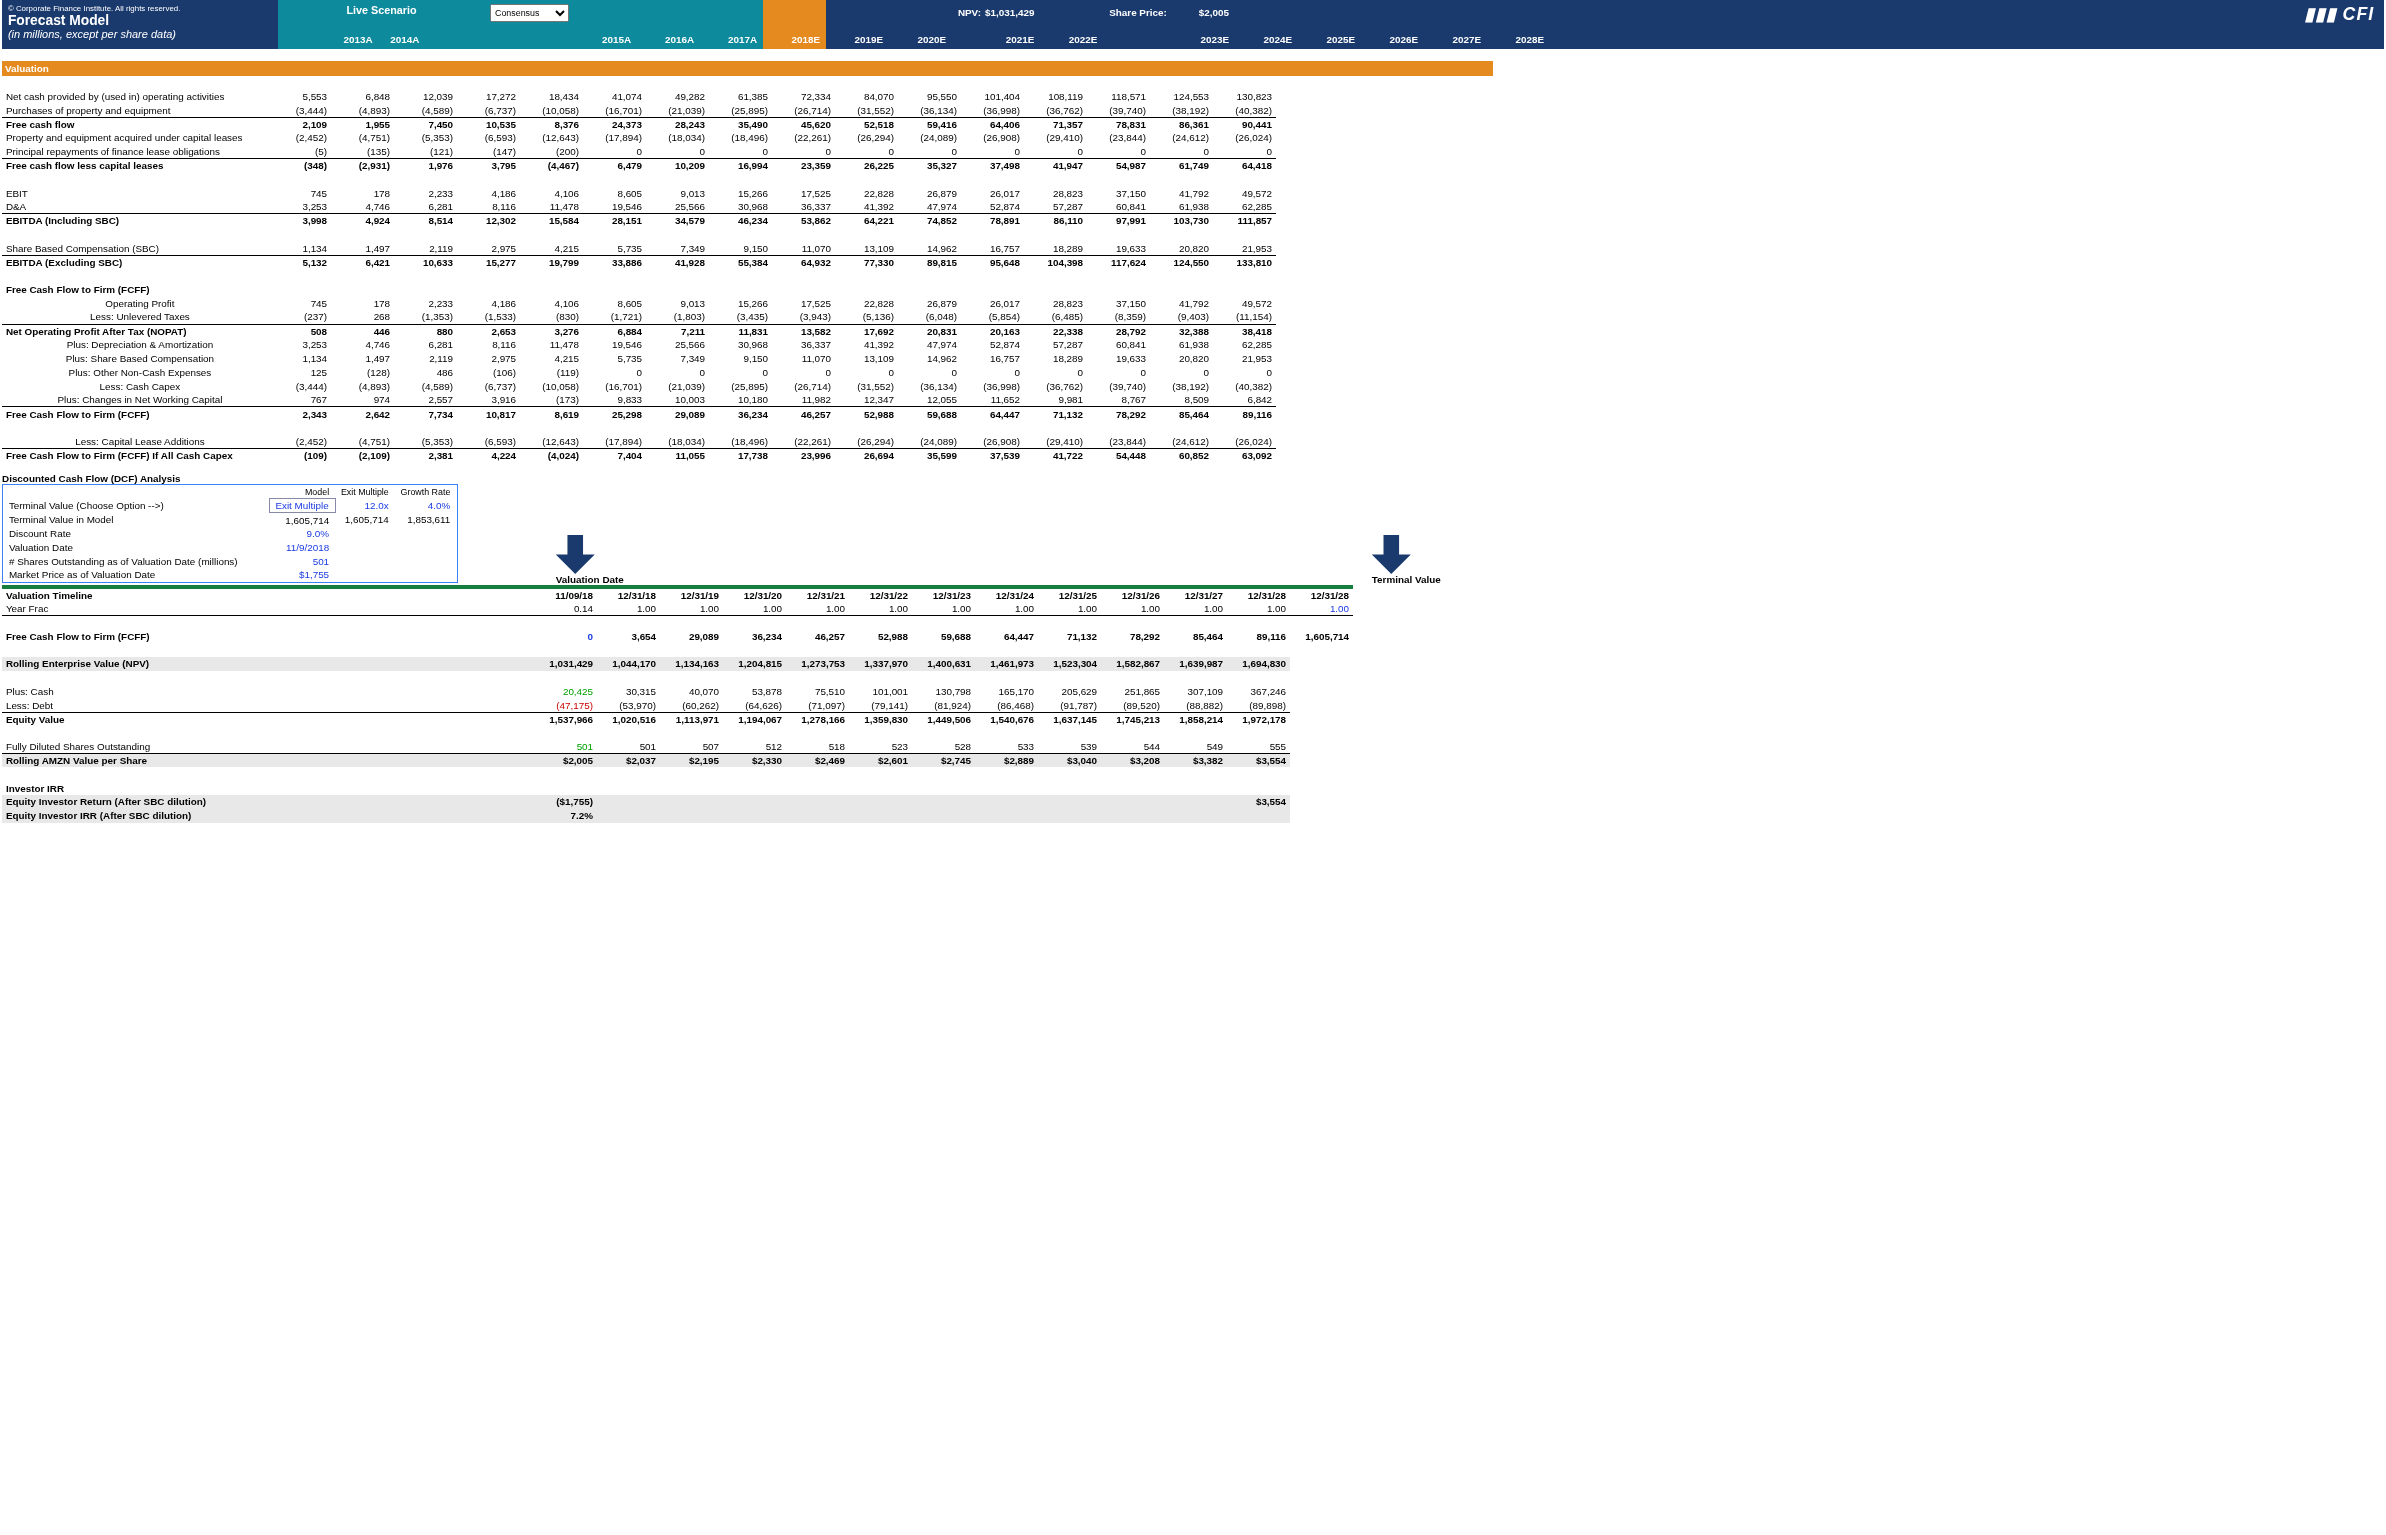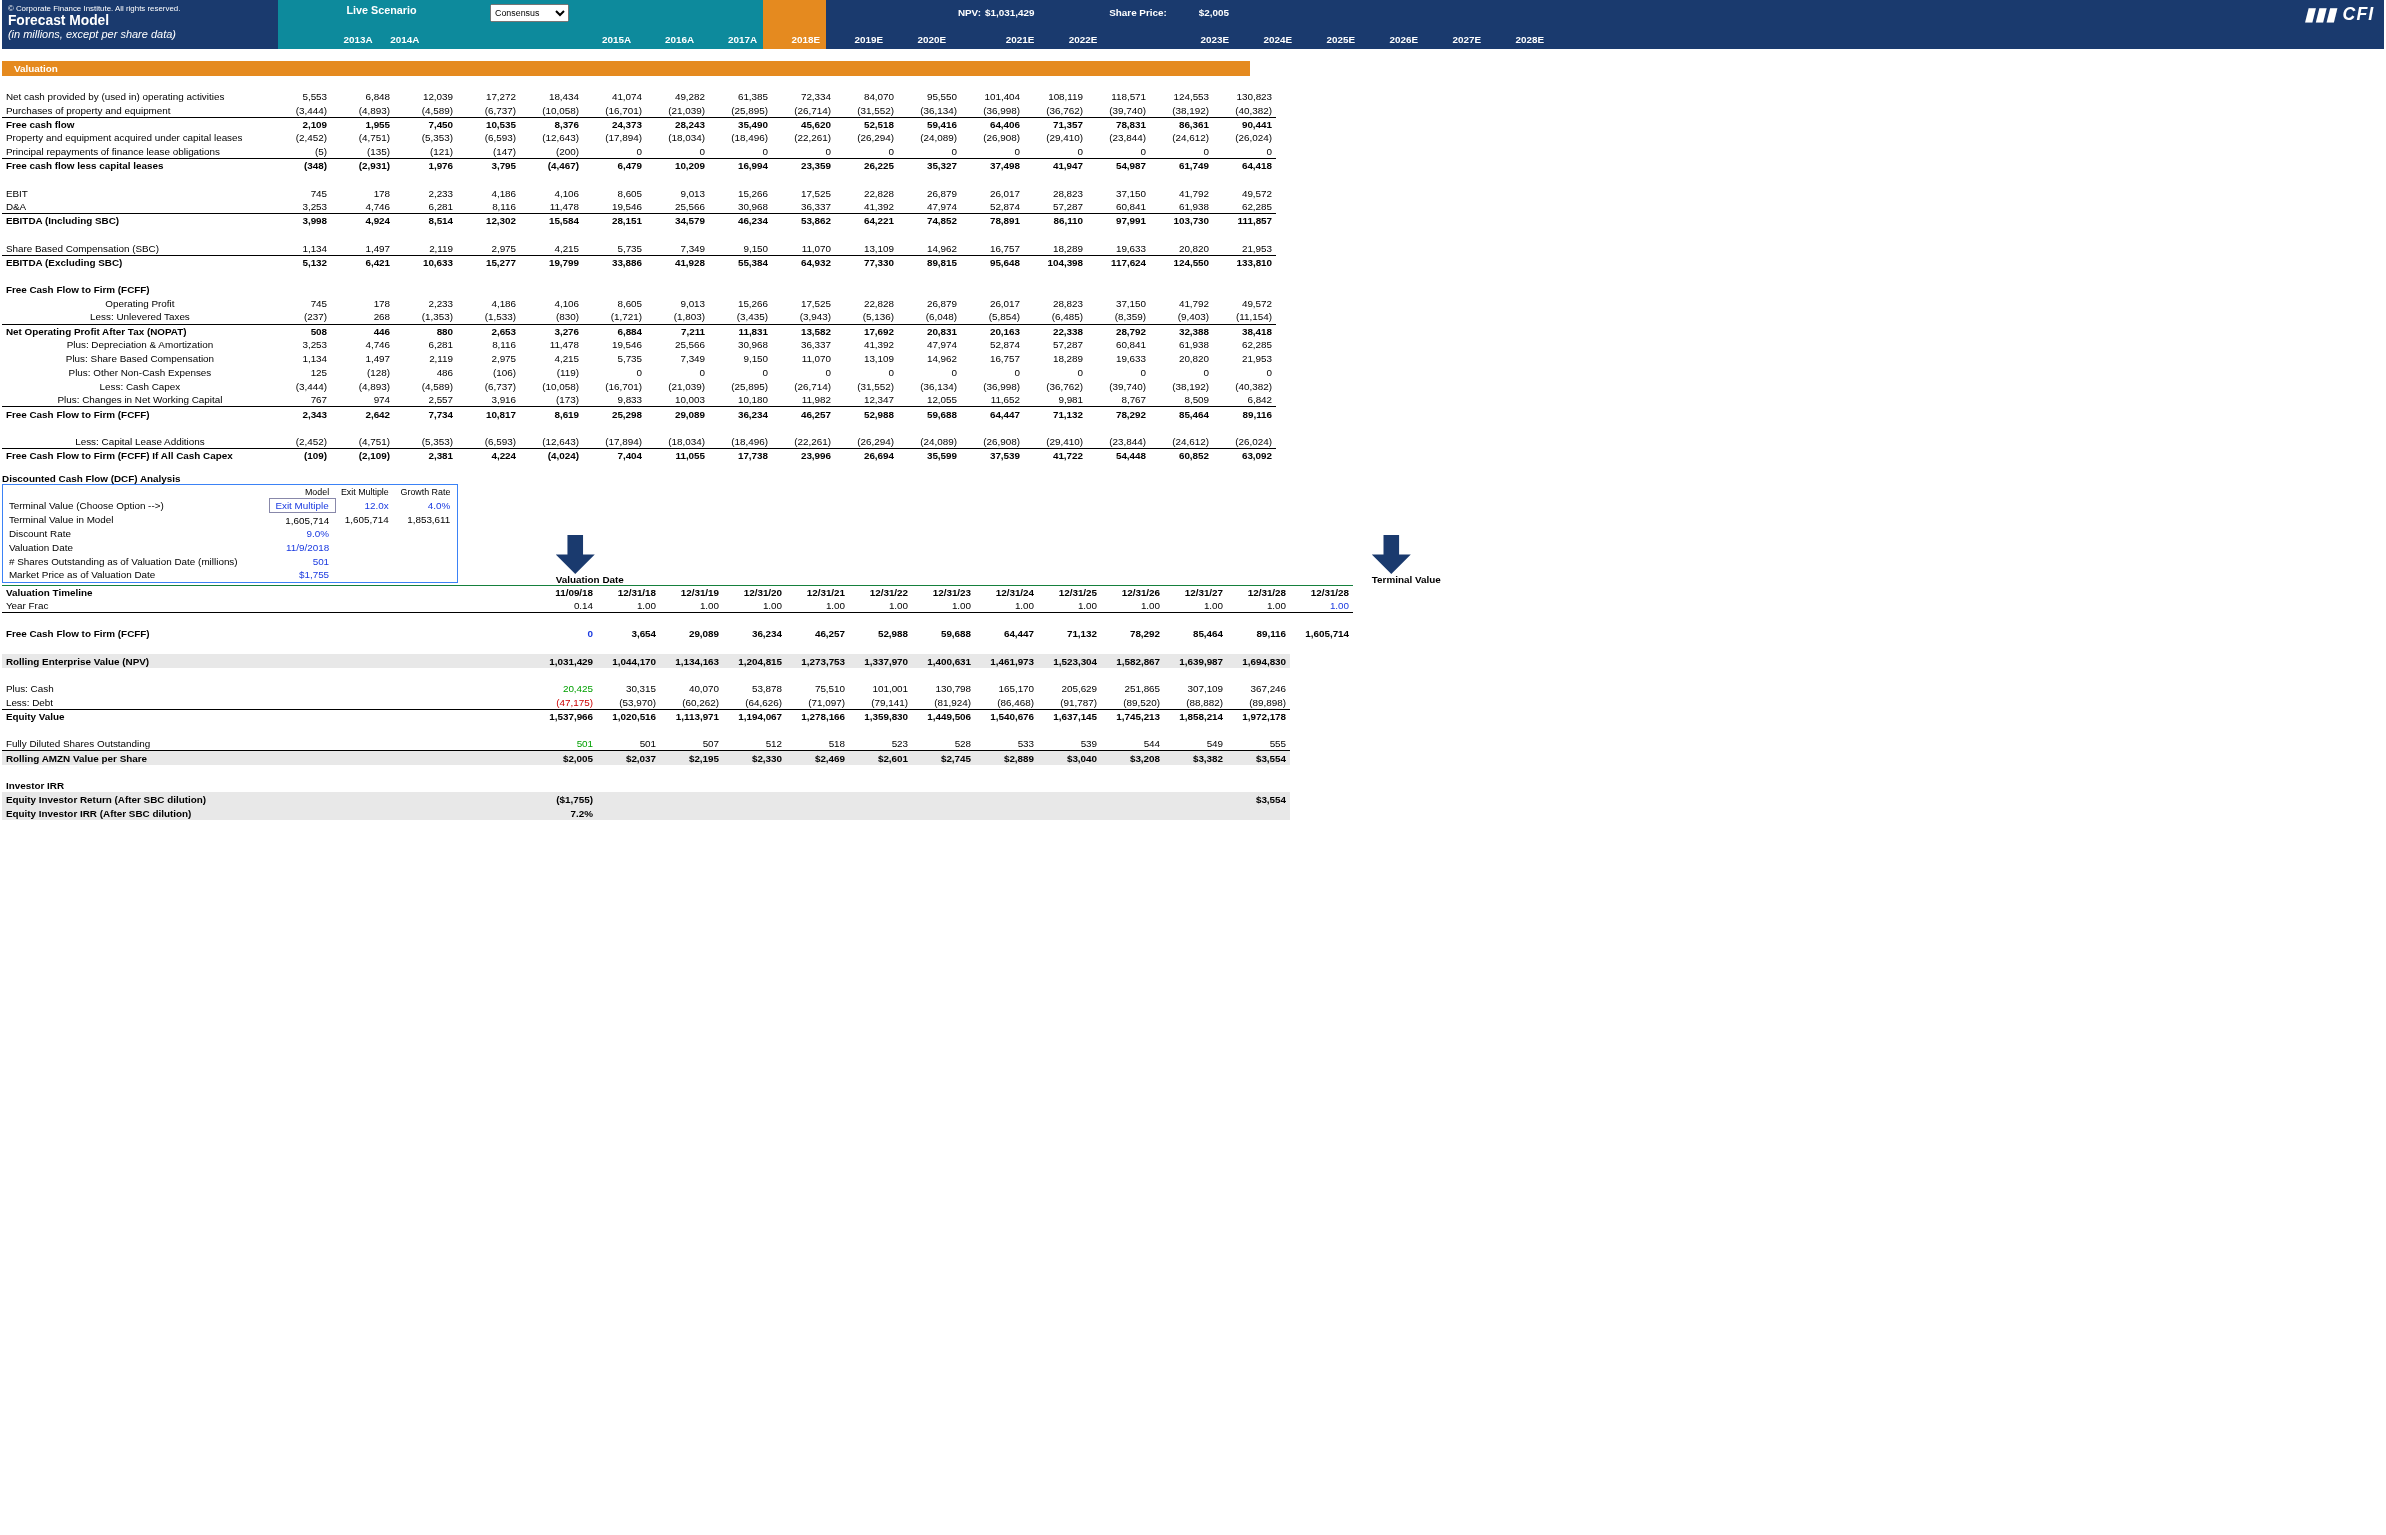--- a/index.html
+++ b/index.html
@@ -11,28 +11,28 @@
 .hleft .sub{font-size:11px;font-style:italic}
 .hscen{flex:0 0 207px;background:#0d8a9c;display:flex;flex-direction:column;align-items:center;justify-content:space-between;padding:3.9px}
 .hscen .lbl{font-size:10.8px;font-weight:bold}
 .hscen .years{display:flex;gap:17.7px;font-size:9.9px;font-weight:bold}
 .hdd{flex:0 0 89px;background:#0d8a9c;display:flex;align-items:flex-start;justify-content:center;padding:3.9px}
 .hdd select{width:79px;height:17.7px;font-size:8.9px}
 .hy{flex:0 0 63px;display:flex;flex-direction:column;align-items:flex-end;justify-content:flex-end;padding:3.9px 5.9px;font-weight:bold}
 .hy.teal{background:#0d8a9c}
 .hy.orange{background:#e58a1f}
 .hlogo{margin-left:auto;display:flex;align-items:flex-start;justify-content:flex-end;padding:3.9px 9.9px;font-size:17.7px;font-weight:bold;font-style:italic;letter-spacing:1px}
-.banner{background:#e58a1f;color:#fff;font-weight:bold;padding:2px 12px;margin-top:11.8px;width:1248px}
+.banner{background:#e58a1f;color:#fff;font-weight:bold;padding:2px 3px;margin-top:11.8px;width:1491px}
 .tbl{border-collapse:collapse;table-layout:fixed}
 .tbl td{padding:1px 3.9px;text-align:right;white-space:nowrap;height:13.8px}
 .tbl td.lbl{text-align:left;width:266px}
 .tbl td.lblind{text-align:center;padding-left:13.8px;width:266px}
 .tbl .bold td{font-weight:bold}
 .tbl tr.ul td{border-bottom:1px solid #000}
-.ultop td{border-top:1px solid #15803d}
+.ultop td{border-top:4px solid #15803d}
 .num{width:63px}
 .section{font-weight:bold;text-align:left}
 .dcfbox{border:1px solid #3b82f6;display:inline-block}
 .dcfbox td{padding:1px 5.9px}
 .dcfbox .h td{font-size:8.9px;text-align:right}
 .blue{color:#1a3ae0}
 .green{color:#00a000}
 .red{color:#c00}
 .arrow{width:39px;height:39px;background:#1a3a6e;clip-path:polygon(30% 0,70% 0,70% 50%,100% 50%,50% 100%,0 50%,30% 50%)}
 .grey td{background:#e8e8e8}

